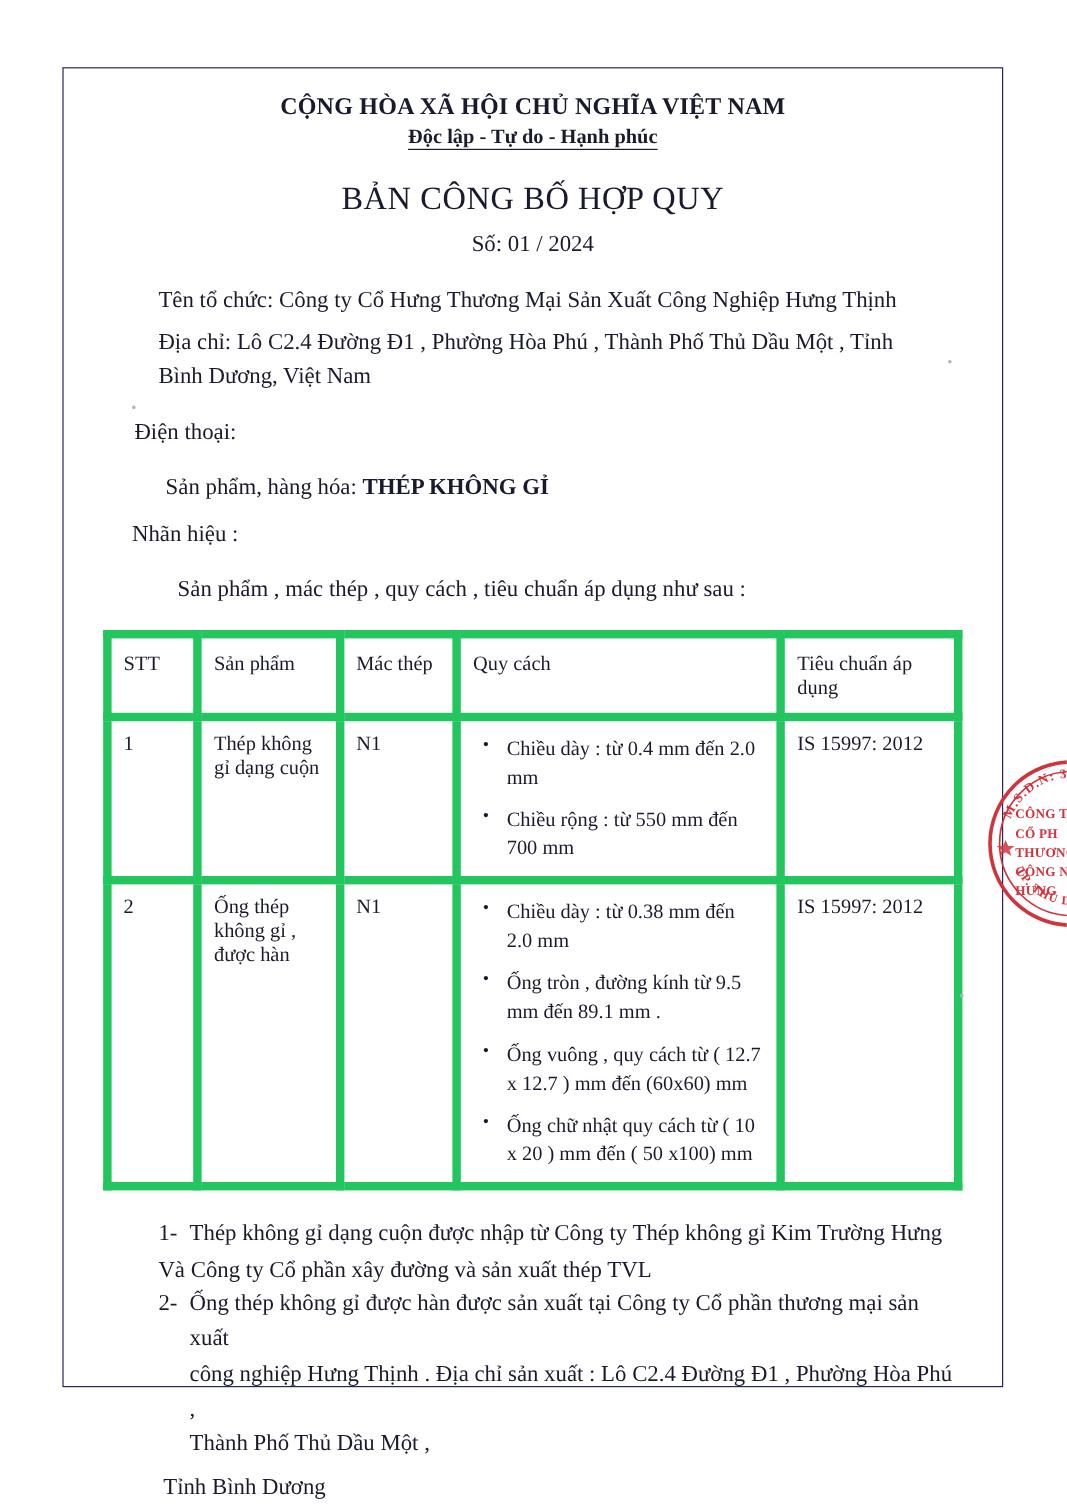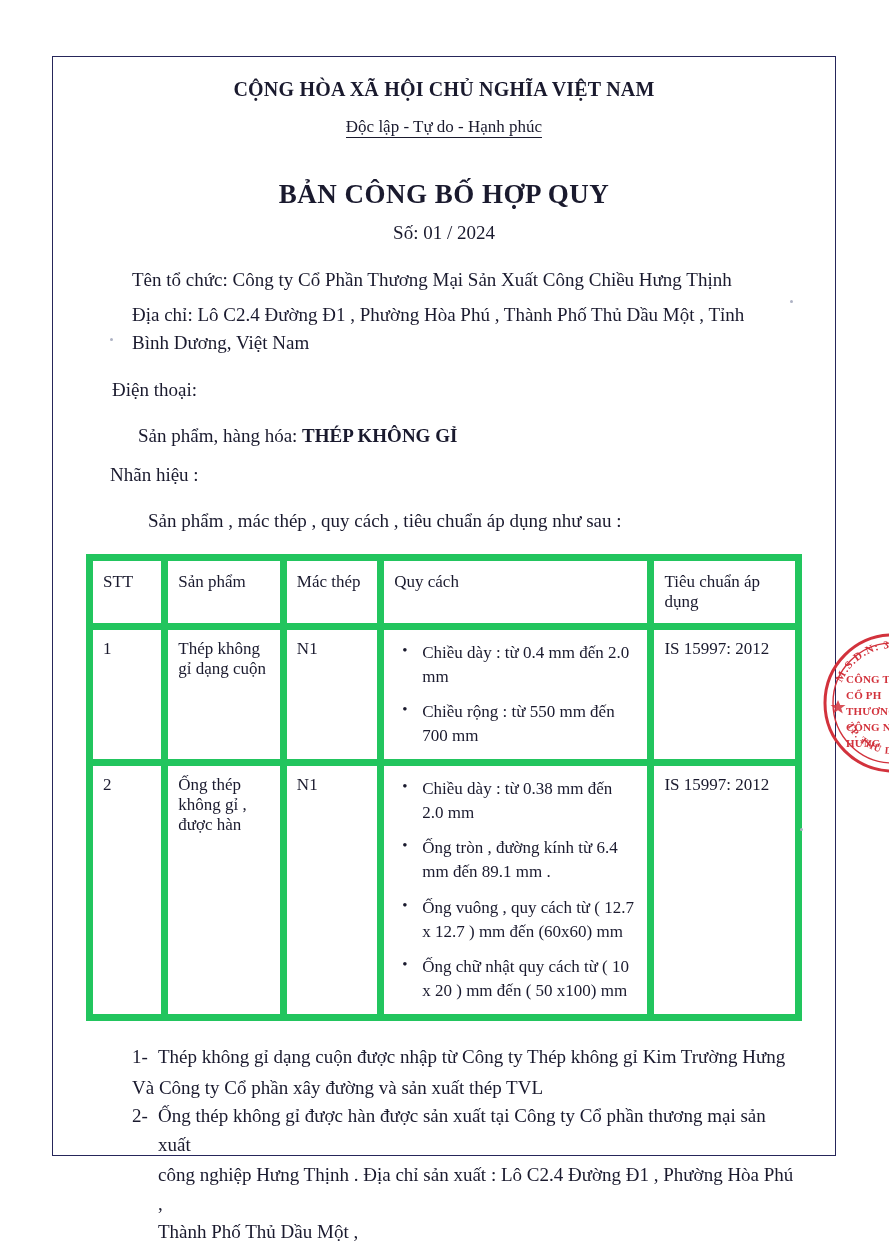--- a/index.html
+++ b/index.html
@@ -39,32 +39,32 @@
     padding: 10px 24px 0 24px;
   }
   .center { text-align: center; }
   .nation {
     font-weight: bold;
     font-size: 20px;
     letter-spacing: 0.2px;
     margin-top: 6px;
   }
   .motto {
-    font-weight: normal;
+    font-weight: bold;
     font-size: 17px;
-    margin-top: 16px;
+    margin-top: 3px;
   }
   .motto span {
     border-bottom: 1.5px solid #1a1a2e;
     padding-bottom: 1px;
   }
   .title {
-    font-weight: bold;
+    font-weight: normal;
     font-size: 27px;
-    margin-top: 42px;
+    margin-top: 26px;
     letter-spacing: 0.5px;
   }
   .docnum {
     font-size: 19px;
     margin-top: 12px;
   }
   .para {
     font-size: 19px;
     line-height: 1.5;
     margin-top: 14px;
@@ -178,21 +178,21 @@
 
   <div class="inner">
 
     <div class="center nation">CỘNG HÒA XÃ HỘI CHỦ NGHĨA VIỆT NAM</div>
     <div class="center motto"><span>Độc lập - Tự do - Hạnh phúc</span></div>
 
     <div class="center title">BẢN CÔNG BỐ HỢP QUY</div>
     <div class="center docnum">Số: 01 / 2024</div>
 
     <div class="para p-org">
-      <span>Tên tổ chức: </span><span>Công ty Cổ Phần Thương Mại Sản Xuất Công Chiều Hưng Thịnh</span>
+      <span>Tên tổ chức: </span><span>Công ty Cổ Hưng Thương Mại Sản Xuất Công Nghiệp Hưng Thịnh</span>
     </div>
 
     <div class="para p-addr">
       <span>Địa chỉ: </span><span>Lô C2.4 Đường Đ1 , Phường Hòa Phú , Thành Phố Thủ Dầu Một , Tỉnh</span>
       <div>Bình Dương, Việt Nam</div>
     </div>
 
     <div class="para p-phone">Điện thoại:</div>
 
     <div class="para p-prod">
@@ -226,21 +226,21 @@
           </td>
           <td>IS 15997: 2012</td>
         </tr>
         <tr>
           <td class="c-stt">2</td>
           <td class="just">Ống thép không gỉ , được hàn</td>
           <td class="c-mac">N1</td>
           <td>
             <ul class="specs">
               <li>Chiều dày : từ 0.38 mm đến 2.0 mm</li>
-              <li>Ống tròn , đường kính từ 6.4 mm đến 89.1 mm .</li>
+              <li>Ống tròn , đường kính từ 9.5 mm đến 89.1 mm .</li>
               <li>Ống vuông , quy cách từ ( 12.7 x 12.7 ) mm đến (60x60) mm</li>
               <li>Ống chữ nhật quy cách từ ( 10 x 20 ) mm đến ( 50 x100) mm</li>
             </ul>
           </td>
           <td>IS 15997: 2012</td>
         </tr>
       </tbody>
     </table>
 
     <div class="notes">

